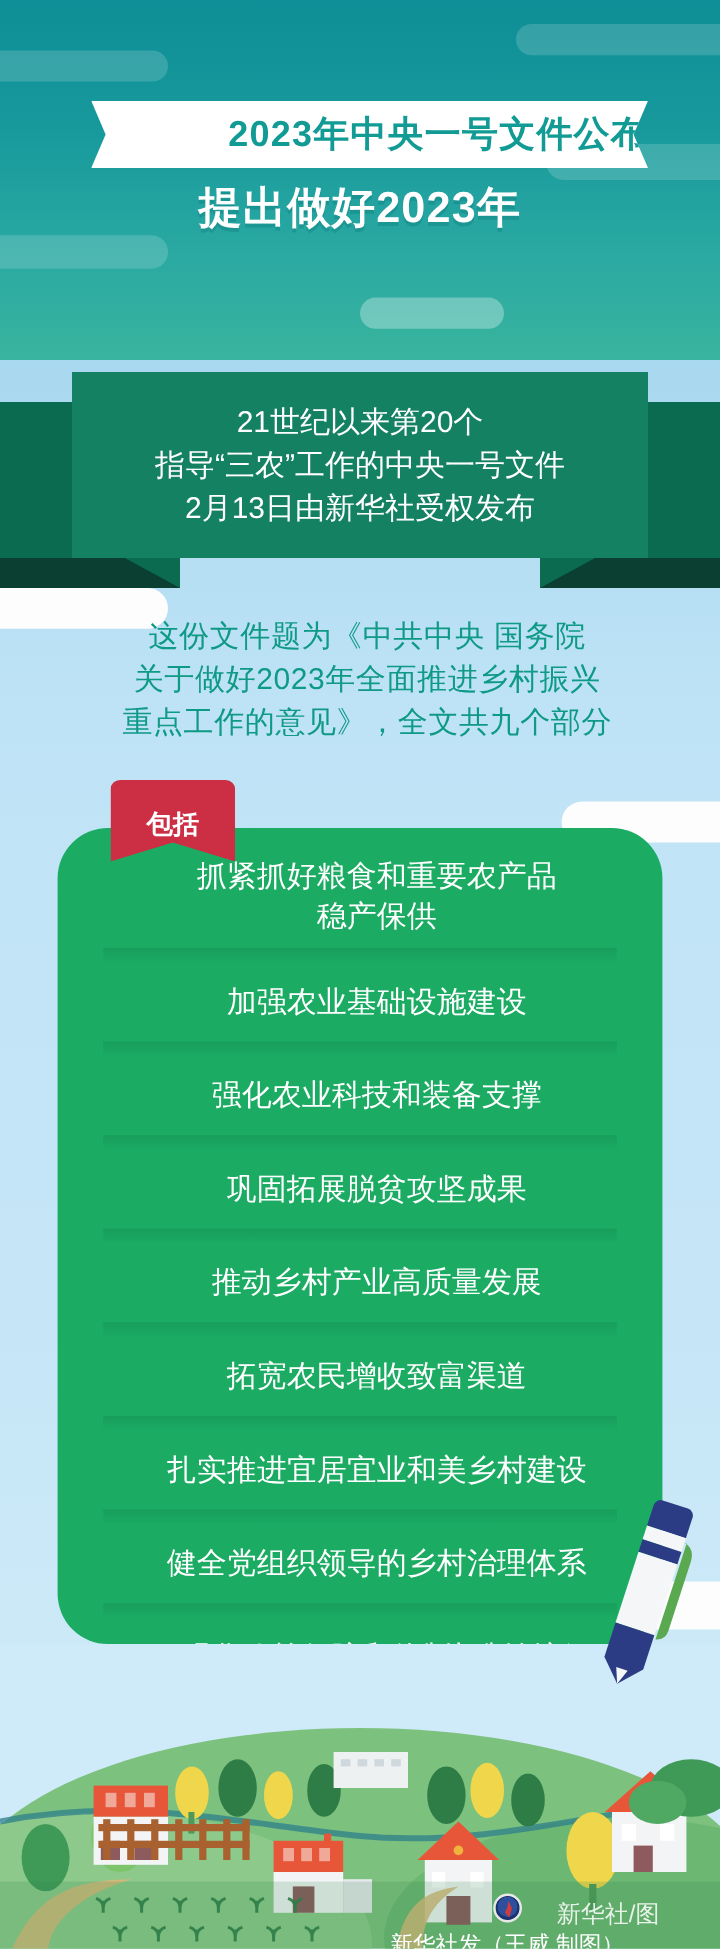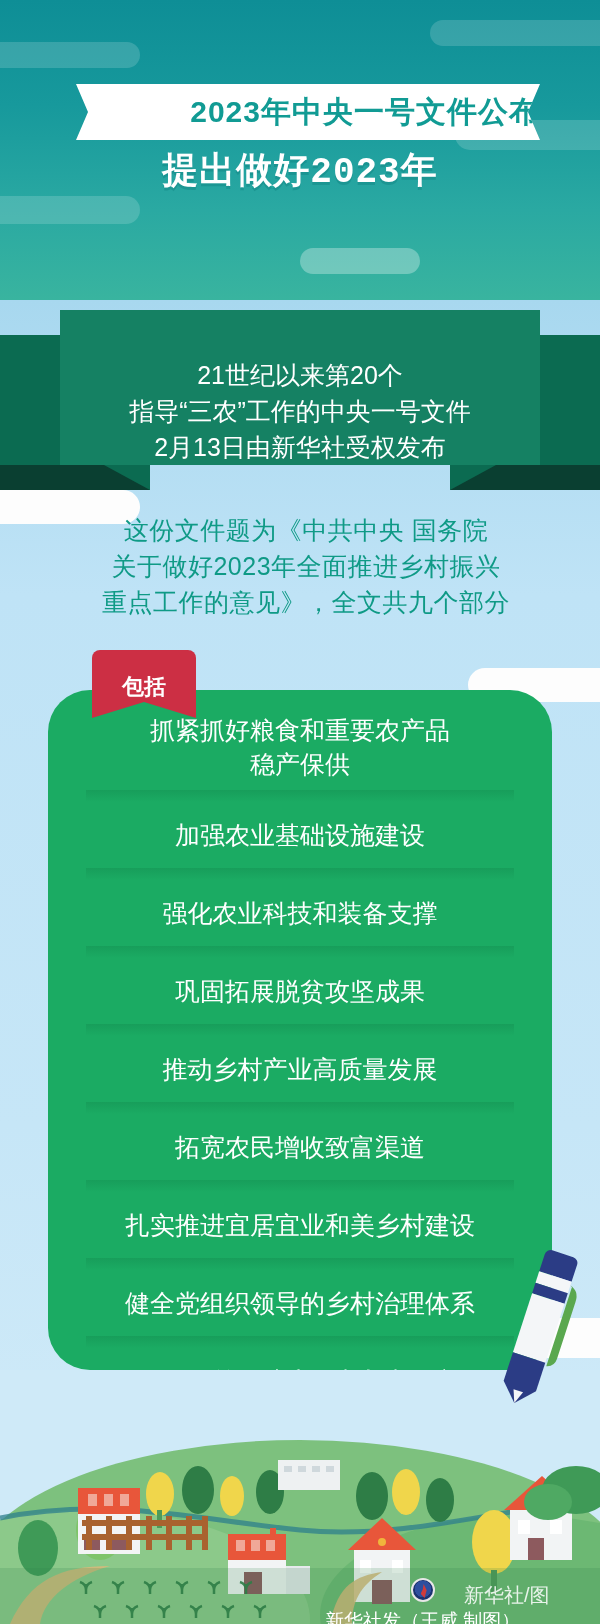--- a/index.html
+++ b/index.html
@@ -42,21 +42,20 @@
   .ribbon-text{
     font-size:30px; font-weight:bold; color:#119b94;
     letter-spacing:1px; white-space:nowrap;
   }
 
   .headline{
     position:absolute; left:0; top:150px; width:600px;
     text-align:center; color:#ffffff; font-weight:bold;
     font-size:36px; line-height:46px; letter-spacing:1px;
     text-shadow:0 3px 0 rgba(5,110,110,.28);
-    font-family:Liberation Mono, monospace;
   }
   .headline .l2{ font-size:37px; }
 
   
   .banner-wrap{ position:absolute; left:0; top:310px; width:600px; height:180px; }
   .banner-back{
     position:absolute; left:0; top:25px; width:600px; height:130px;
     background:#0b6b51;
   }
   .banner-fold-l{
@@ -75,21 +74,21 @@
   .banner-fold-r::after{
     content:""; position:absolute; left:0; top:0; width:0; height:0;
     border-right:46px solid transparent; border-top:25px solid #0b6b51;
   }
   .banner-panel-wide{
     position:absolute; left:60px; top:0; width:480px; height:155px;
     background:#158163;
   }
   .banner-text{
     position:absolute; left:0; top:0; width:600px; height:155px;
-    display:flex; flex-direction:column; align-items:center; justify-content:flex-end;
+    display:flex; flex-direction:column; align-items:center; justify-content:center;
     color:#ffffff; font-size:25px; line-height:36px; text-align:center;
   }
 
   
   .intro{
     position:absolute; left:0; top:512px; width:600px; text-align:center;
     color:#0f9a86; font-size:25px; line-height:36px; letter-spacing:.5px;padding-left:12px;
   }
 
   
@@ -105,21 +104,21 @@
   
   .card{
     position:absolute; left:48px; top:690px; width:504px; height:680px;
     background:#1bab63; border-radius:42px; z-index:2;
     padding:14px 0 0 0; overflow:hidden;
   }
   .li{
     position:relative; width:100%;
     color:#fff; text-align:center;
     font-size:25px; line-height:34px;
-    display:flex; align-items:center; justify-content:center;
+    display:flex; align-items:center; justify-content:center;margin-left:14px;
   }
   .li.two{ height:86px; }
   .li.one{ height:66px; }
   .sep{
     width:428px; height:12px; margin:0 auto;
     background:linear-gradient(180deg,rgba(10,110,60,.22),rgba(10,110,60,.0));
   }
 
   
   .pen{ position:absolute; left:494px; top:1242px; width:90px; height:170px; z-index:3; }

